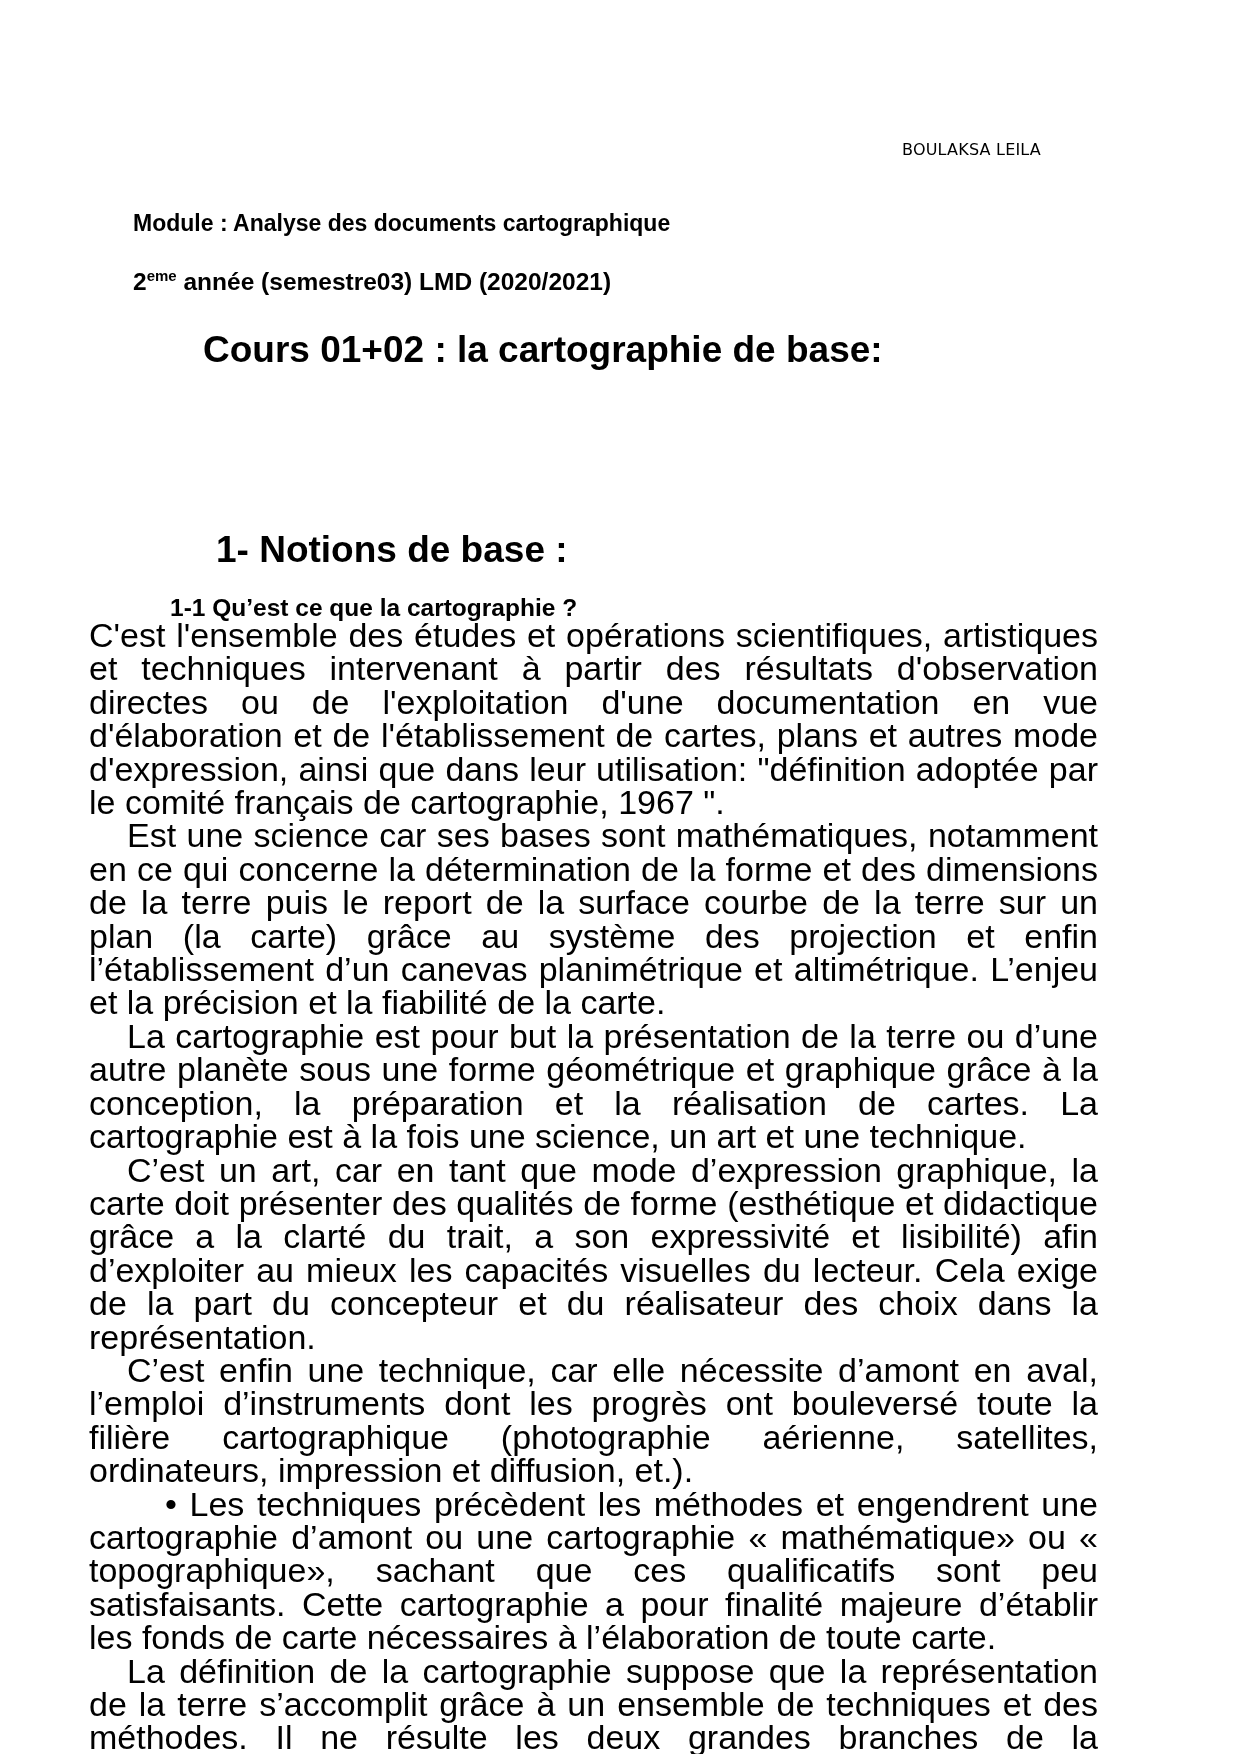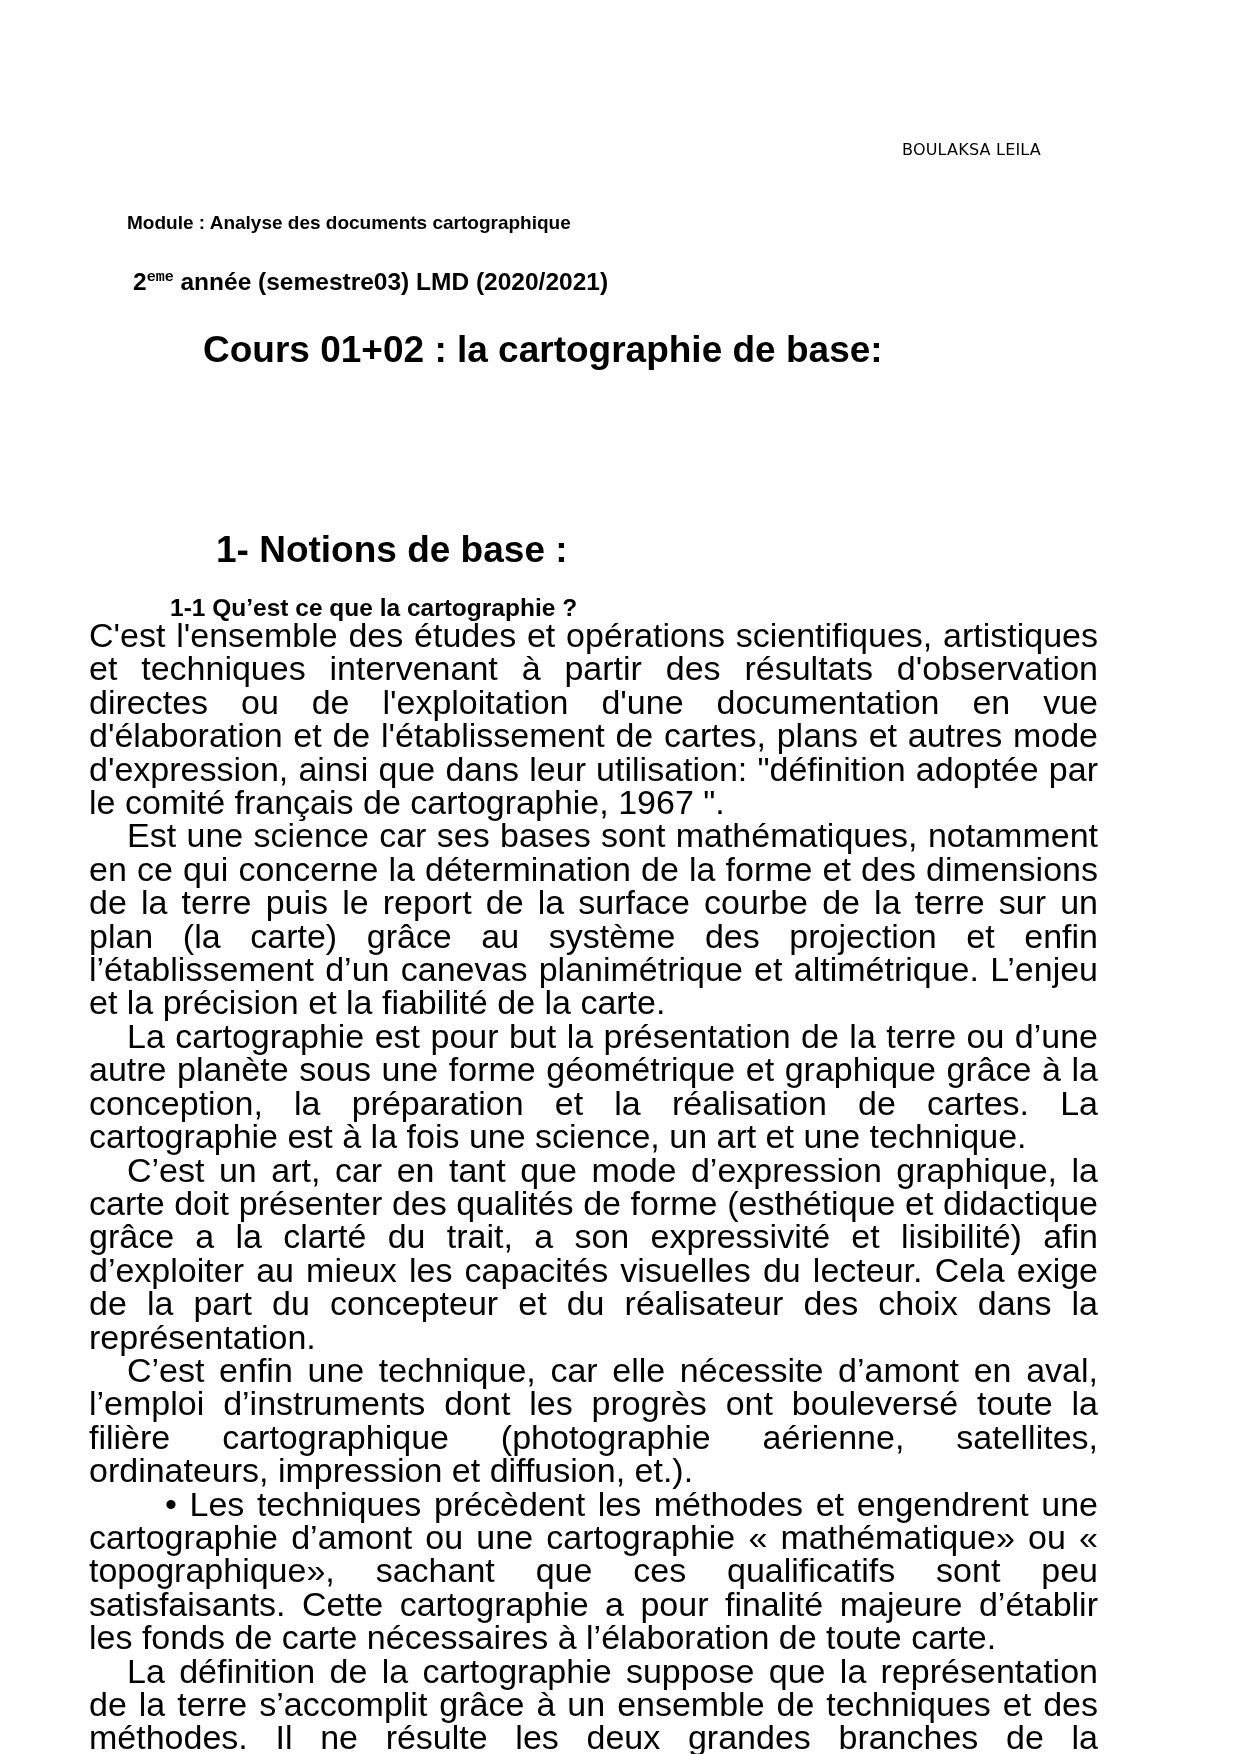--- a/index.html
+++ b/index.html
@@ -26,42 +26,41 @@
       position: absolute;
       top: 138px;
       right: 199px;
       font-family: "DejaVu Sans", sans-serif;
       font-size: 16px;
       letter-spacing: 0.2px;
       line-height: 24px;
     }
     .module-line {
       position: absolute;
-      left: 127px;
+      left: 133px;
       top: 207px;
-      font-size: 19px;
+      font-size: 23px;
       font-weight: bold;
       line-height: 32px;
       white-space: nowrap;
       text-align: center;
     }
     .year-line {
       position: absolute;
       left: 133px;
       top: 266px;
       font-size: 24.5px;
       font-weight: bold;
       line-height: 32px;
       white-space: nowrap;
     }
     .year-line sup {
       font-size: 15px;
       vertical-align: 9px;
       line-height: 0;
-      font-family: Liberation Mono, monospace;
     }
     .course-title {
       position: absolute;
       left: 200px;
       top: 325px;
       font-size: 37px;
       font-weight: bold;
       line-height: 44px;
       white-space: nowrap;
     }

